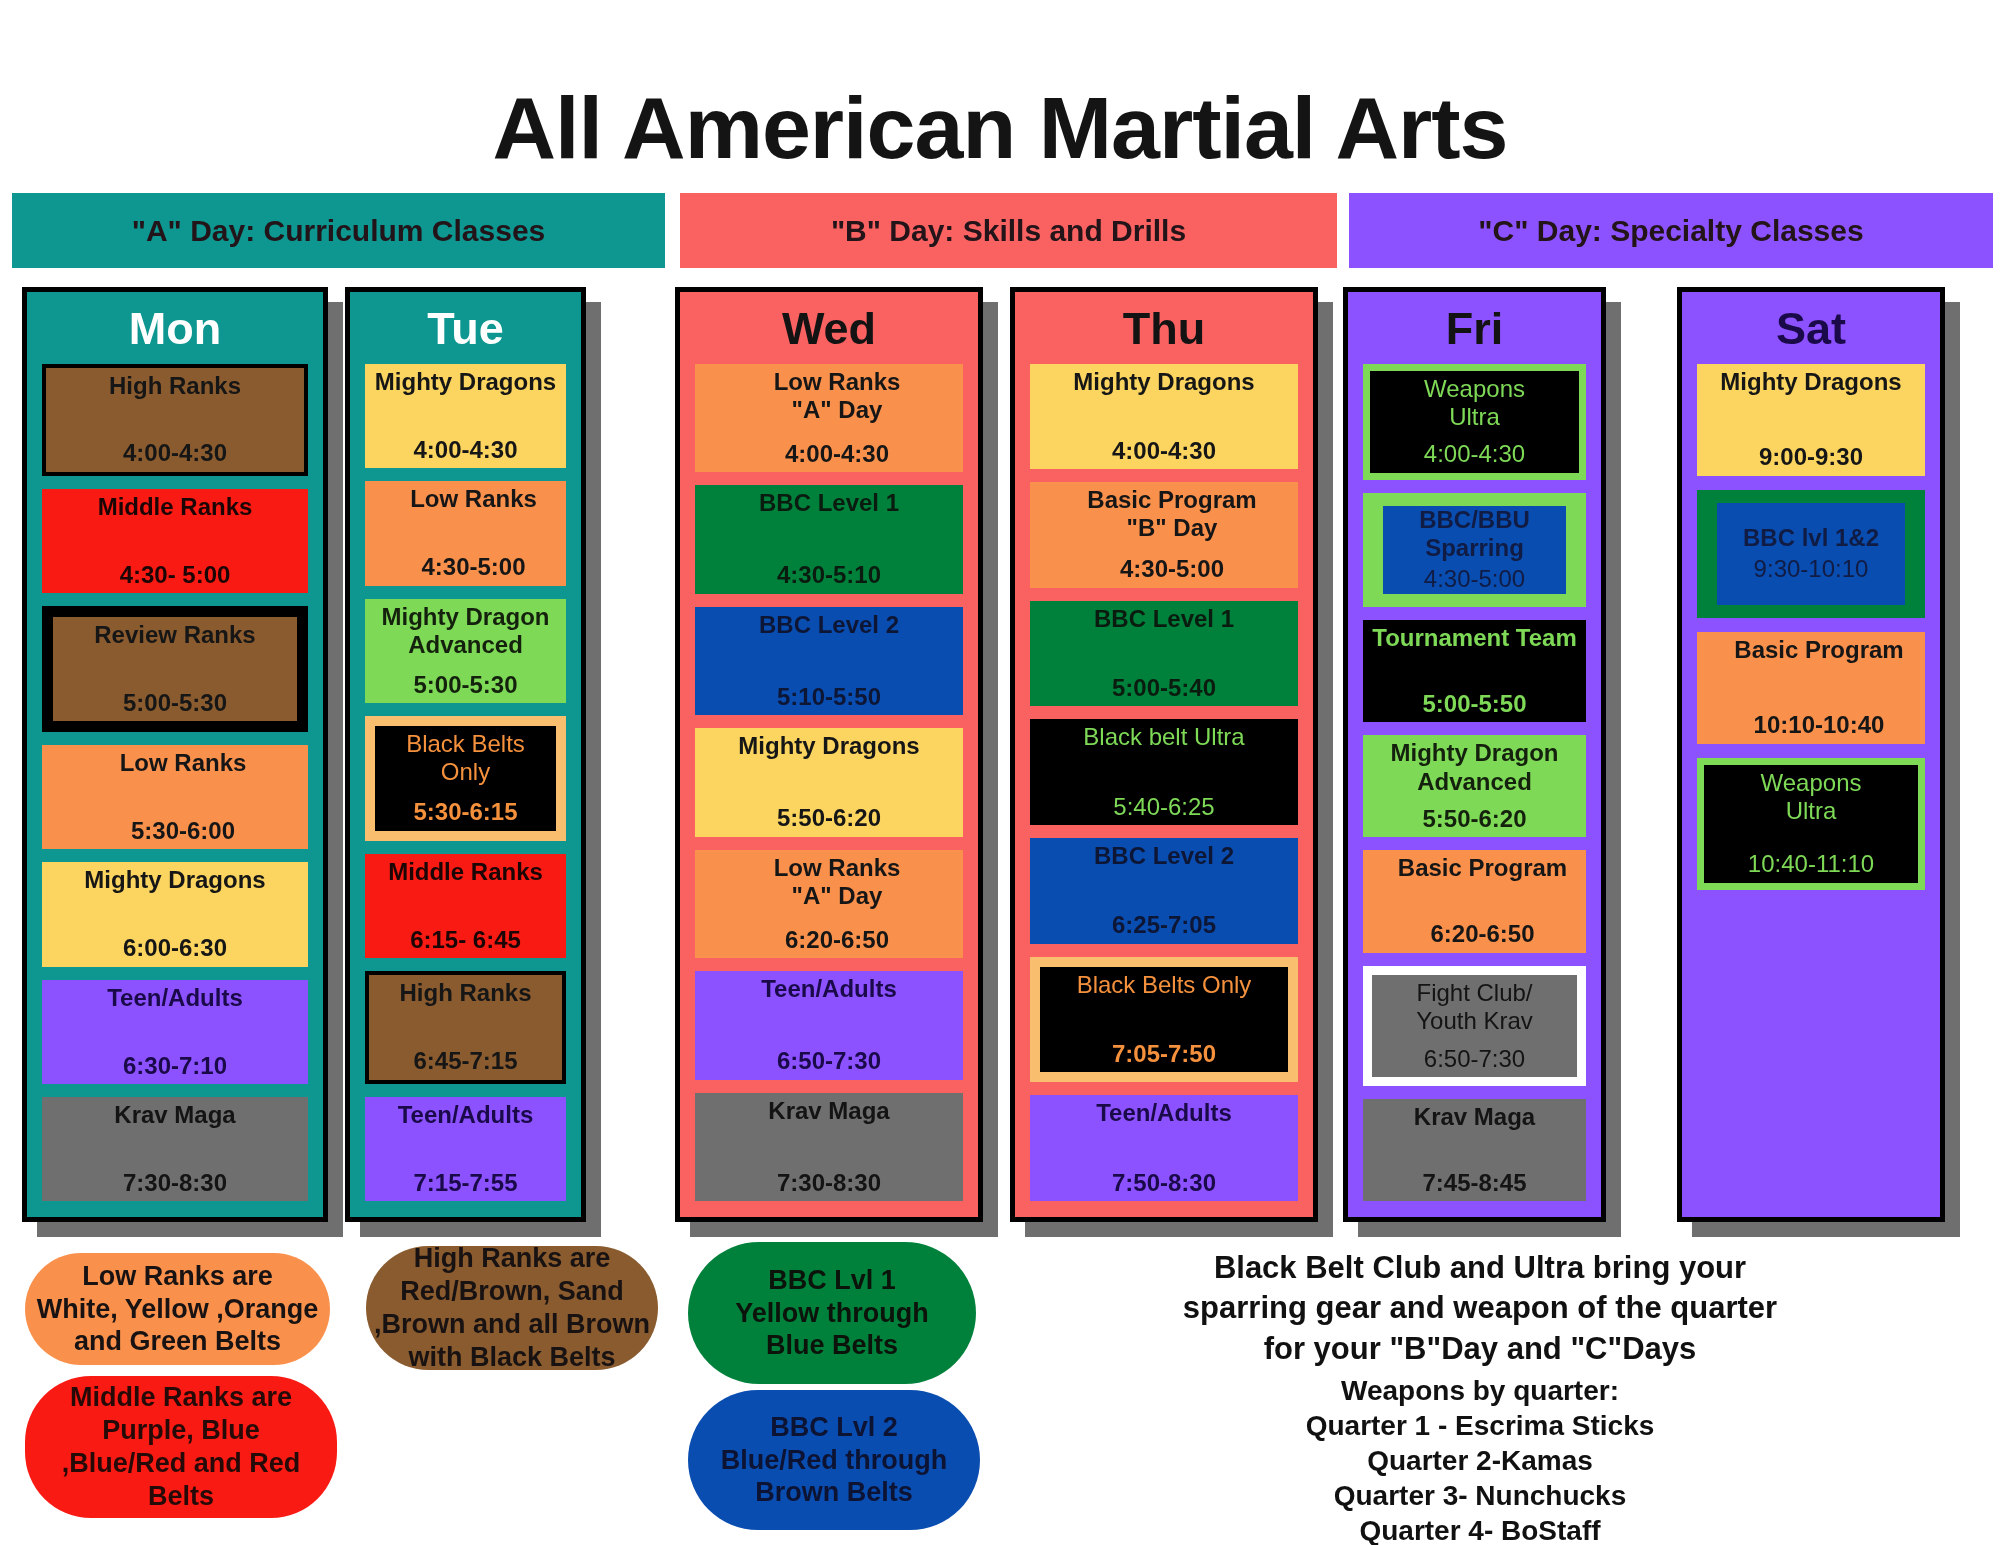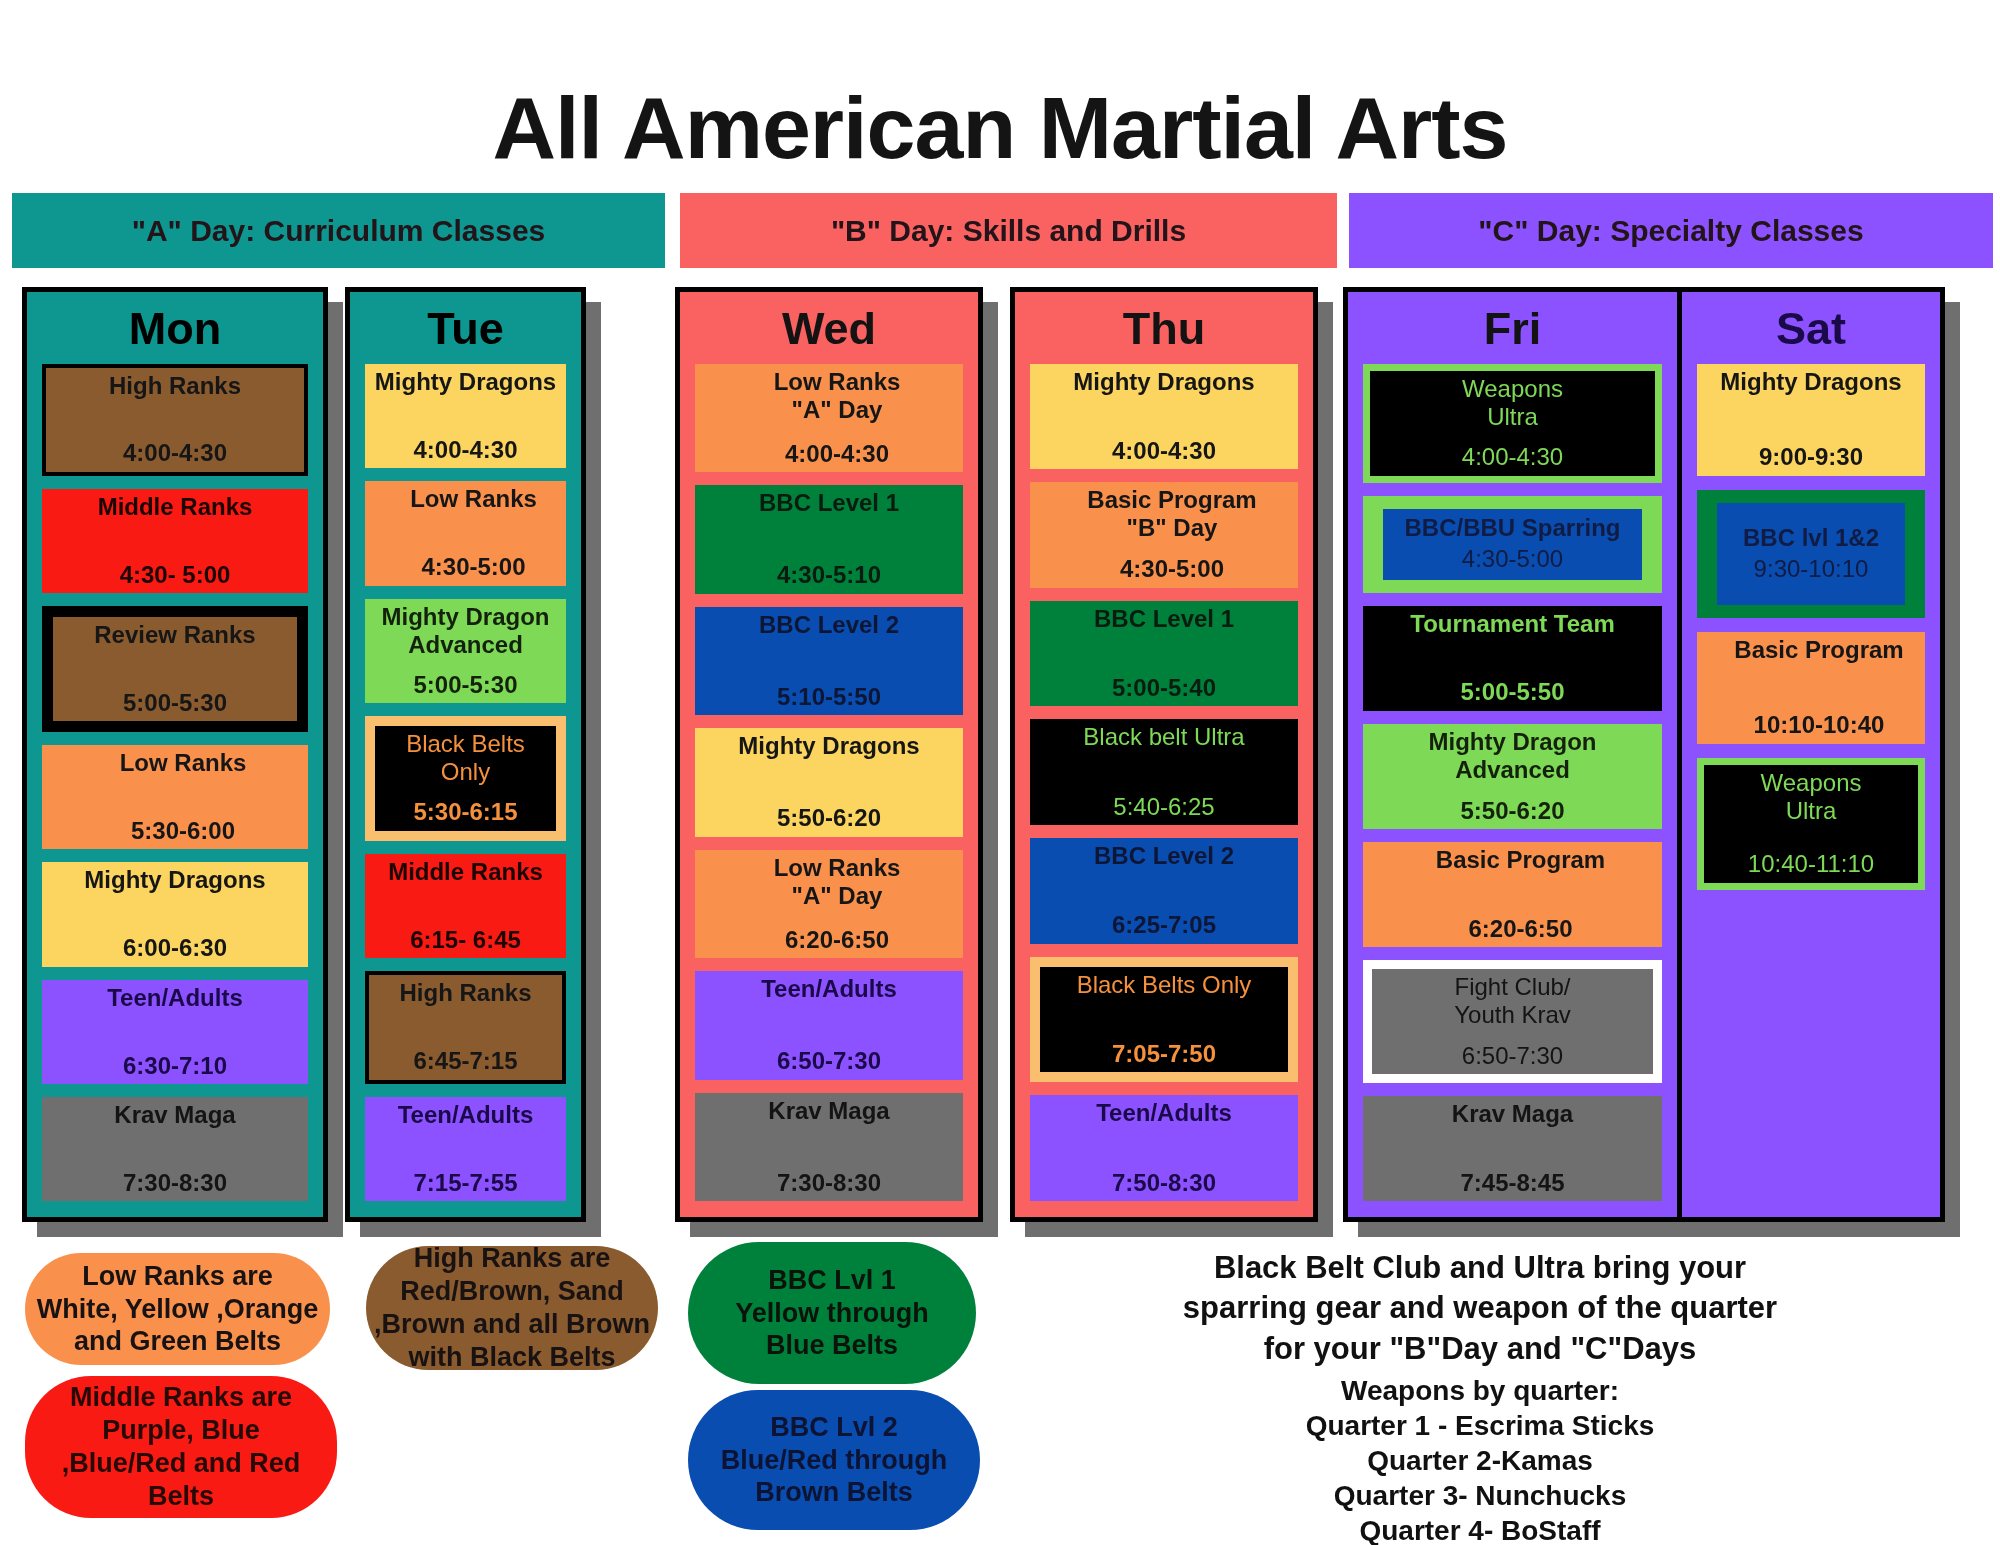--- a/index.html
+++ b/index.html
@@ -16,23 +16,23 @@
   
   .col{position:absolute;top:287px;height:935px;box-sizing:border-box;border:5px solid #000;
        box-shadow:15px 15px 0 0 #6F6F6F;display:flex;flex-direction:column;padding:6px 15px 16px;}
   .col-a{background:#0D9790;}
   .col-b{background:#FA6262;}
   .col-c{background:#8C52FF;}
   .col-mon{left:22px;width:306px;}
   .col-tue{left:345px;width:241px;}
   .col-wed{left:675px;width:308px;}
   .col-thu{left:1010px;width:308px;}
-  .col-fri{left:1343px;width:339px;}
+  .col-fri{left:1343px;width:263px;}
   .col-sat{left:1677px;width:268px;}
-  .day{text-align:center;font-size:45px;font-weight:700;margin:6px 0 10px;line-height:1.1;color:#000000;}
+  .day{text-align:center;font-size:45px;font-weight:700;margin:6px 0 10px;line-height:1.1;color:#ffffff;}
   .col-b .day,.col-fri .day{color:#131313;}
   .col-sat .day{color:#1B0A4A;}
   .blocks{display:flex;flex-direction:column;gap:13px;flex:1;}
   .block{flex:1;display:flex;flex-direction:column;align-items:center;justify-content:space-between;
          text-align:center;box-sizing:border-box;padding:4px 8px;font-size:24px;line-height:1.18;color:#161616;}
   .cname{font-weight:600;white-space:pre-line;}
   .ctime{font-weight:700;margin-top:2px;}
   .spaced .ctime{margin-top:22px;}
   
   .bg-brown{background:#8A5B2E;}

